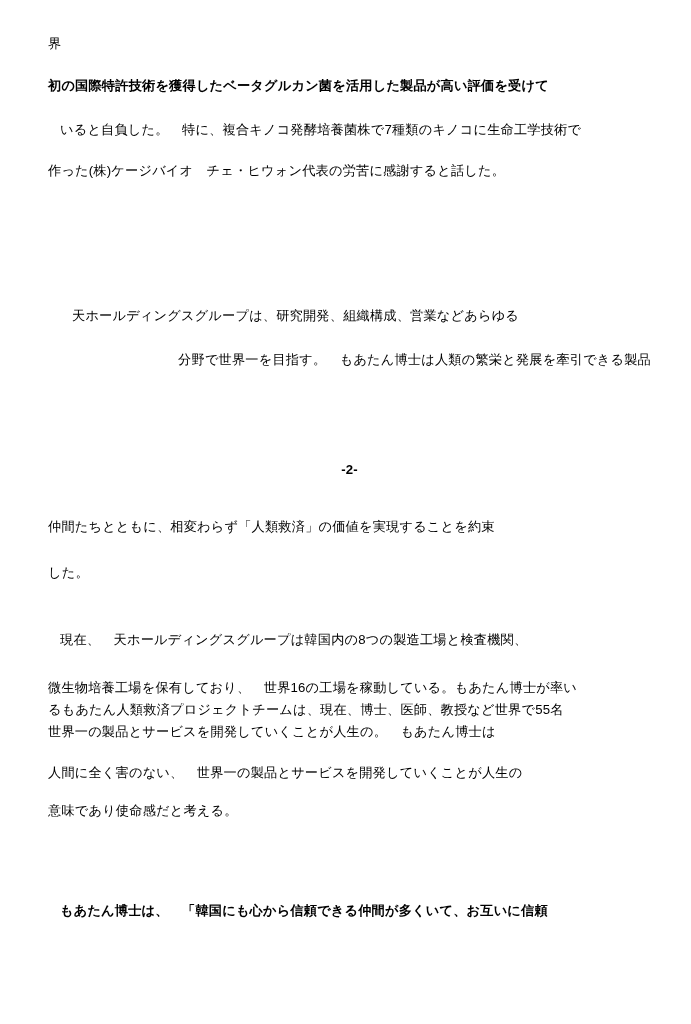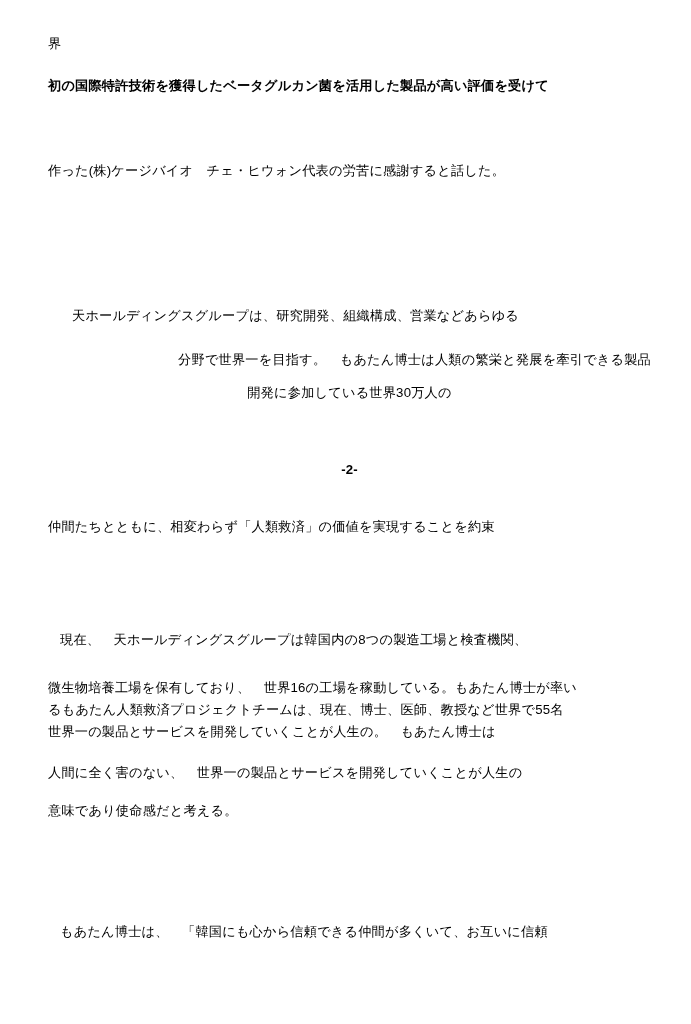--- a/index.html
+++ b/index.html
@@ -53,62 +53,65 @@
   #l8  { top: 519px; }
   #l9  { top: 565px; }
 
   #l10 { top: 632px; }
   #l11 { top: 678px; }
   #l12 { top: 700px; }
   #l13 { top: 722px; }
   #l14 { top: 765px; }
   #l15 { top: 803px; }
 
-  #l16 { top: 924px; }
+  #l16 { top: 903px; font-weight: bold; }
 
   .tight { line-height: 1.55; }
 </style>
 </head>
 <body>
 
 <div class="page">
 
   <div class="blk" id="l1">
     <div class="line p-indent-0">界</div>
   </div>
 
   <div class="blk" id="l2">
     <div class="line p-indent-0">初の国際特許技術を獲得したベータグルカン菌を活用した製品が高い評価を受けて</div>
   </div>
 
+  <div class="blk" id="l3">
+    <div class="line p-indent-1">いると自負した。　特に、複合キノコ発酵培養菌株で7種類のキノコに生命工学技術で</div>
+  </div>
 
   <div class="blk" id="l4">
     <div class="line p-indent-0">作った(株)ケージバイオ　チェ・ヒウォン代表の労苦に感謝すると話した。</div>
   </div>
 
   <div class="blk" id="l5">
     <div class="line p-indent-2">天ホールディングスグループは、研究開発、組織構成、営業などあらゆる</div>
   </div>
 
   <div class="blk" id="l6">
     <div class="line p-indent-3">分野で世界一を目指す。　もあたん博士は人類の繁栄と発展を牽引できる製品</div>
   </div>
 
-  <div class="blk" id="l7">
-    <div class="line center">開発に参加している世界30万人の</div>
-  </div>
 
   <div class="blk" id="pagenum">
     <div class="line center bold">-2-</div>
   </div>
 
   <div class="blk" id="l8">
     <div class="line p-indent-0">仲間たちとともに、相変わらず「人類救済」の価値を実現することを約束</div>
   </div>
 
+  <div class="blk" id="l9">
+    <div class="line p-indent-0">した。</div>
+  </div>
 
   <div class="blk" id="l10">
     <div class="line p-indent-1">現在、　天ホールディングスグループは韓国内の8つの製造工場と検査機関、</div>
   </div>
 
   <div class="blk" id="l11">
     <div class="line p-indent-0 tight">微生物培養工場を保有しており、　世界16の工場を稼動している。もあたん博士が率い</div>
   </div>
 
   <div class="blk" id="l12">

